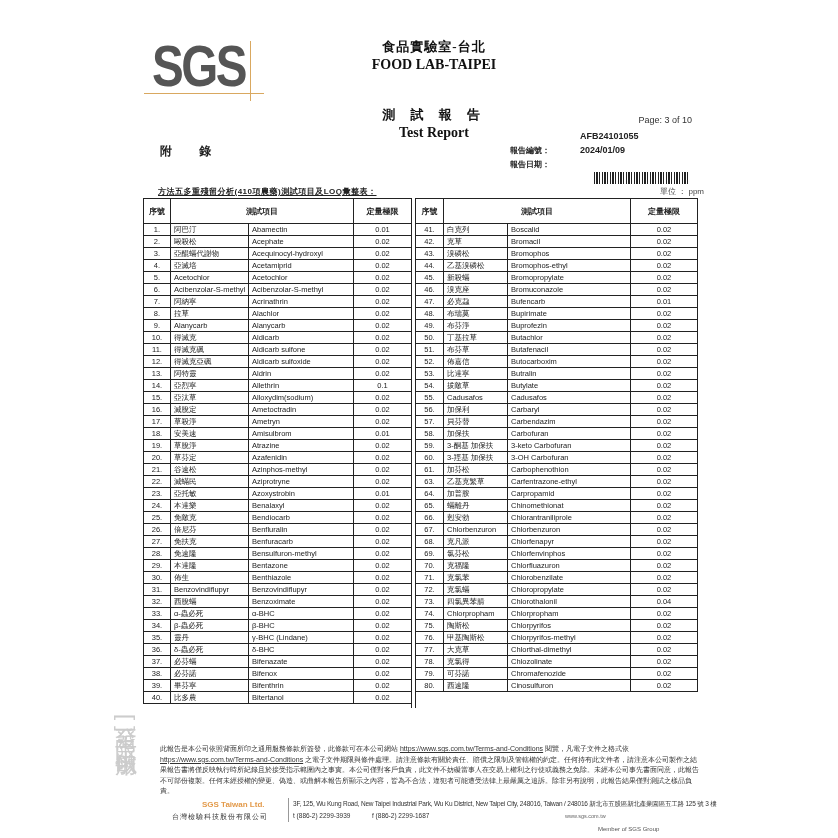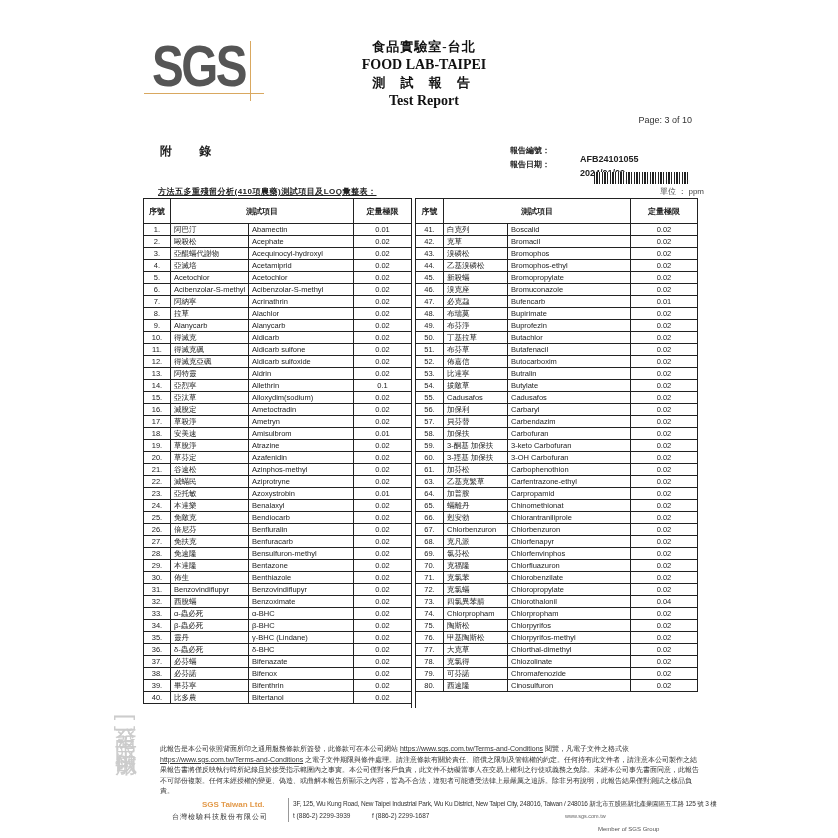--- a/index.html
+++ b/index.html
@@ -2,29 +2,29 @@
 <html><head>
 <meta charset="utf-8">
 <style>
   html, body { margin:0; padding:0; background:#ffffff; }
   body { width:838px; height:838px; position:relative; overflow:hidden; font-family:"Liberation Sans", sans-serif; color:#222; }
   .abs { position:absolute; }
   .logo { left:148px; top:36px; width:104px; height:60px; }
   .logo-text { position:absolute; left:4px; top:0; font-family:"Liberation Sans", sans-serif; font-weight:bold; font-size:58px; letter-spacing:-3px; color:#555; line-height:60px; transform:scaleX(0.82); transform-origin:left top; }
   .logo-hline { position:absolute; left:-4px; top:57px; width:120px; height:1px; background:#d9a860; }
   .logo-vline { position:absolute; left:102px; top:5px; width:1px; height:60px; background:#d9a860; }
-  .hdr-center { left:334px; width:180px; text-align:center; top:38px; font-family:"Liberation Serif", serif; color:#111; }
+  .hdr-center { left:344px; width:180px; text-align:center; top:38px; font-family:"Liberation Serif", serif; color:#111; }
   .hdr-center div { line-height:18px; }
   .hdr-zh { font-size:13px; font-weight:bold; letter-spacing:1px; }
   .hdr-en { font-size:14px; font-weight:bold; }
-  .hdr-zh2 { font-size:13px; font-weight:bold; letter-spacing:6px; }
+  .hdr-zh2 { font-size:13px; font-weight:bold; letter-spacing:6px;margin-top:32px; }
   .page-no { right:146px; top:115px; font-size:9px; color:#333; }
   .appendix { left:160px; top:143px; font-size:12px; font-weight:bold; letter-spacing:12px; }
   .meta { left:510px; top:144px; font-size:8px; font-weight:bold; line-height:14px; }
-  .meta-val { left:580px; top:152px; font-size:9px; font-weight:bold; line-height:14px; }
+  .meta-val { left:580px; top:129px; font-size:9px; font-weight:bold; line-height:14px; }
   .barcode { left:594px; top:172px; width:94px; height:12px;
     background: repeating-linear-gradient(90deg, #222 0 1px, #fff 1px 2px, #222 2px 4px, #fff 4px 5px, #222 5px 6px, #fff 6px 8px); }
   .unit { left:612px; top:186px; font-size:8px; color:#444;margin-left:48px; }
   .table-title { left:158px; top:186px; font-size:8px; font-weight:bold; text-decoration:underline; letter-spacing:0.5px; }
   table.loq { position:absolute; border-collapse:collapse; font-size:7.5px; table-layout:fixed; }
   table.loq td, table.loq th { border:1px solid #222; padding:0 3px; height:11px; line-height:11px; white-space:nowrap; overflow:hidden; }
   table.loq th { font-weight:bold; font-size:8px; height:24px; }
   .seq { text-align:center; }
   .loqv { text-align:center; }
   .tbl-left { left:143px; top:198px; width:268px; }

